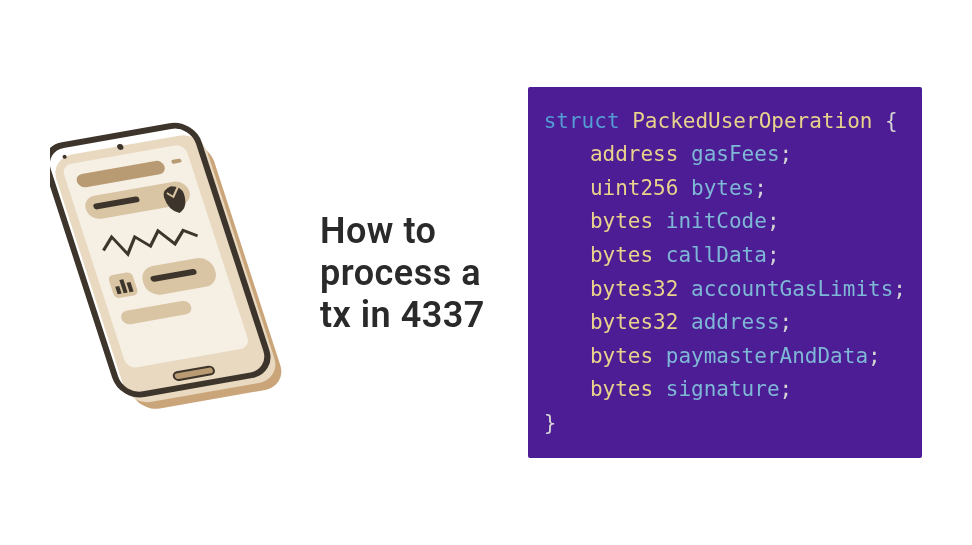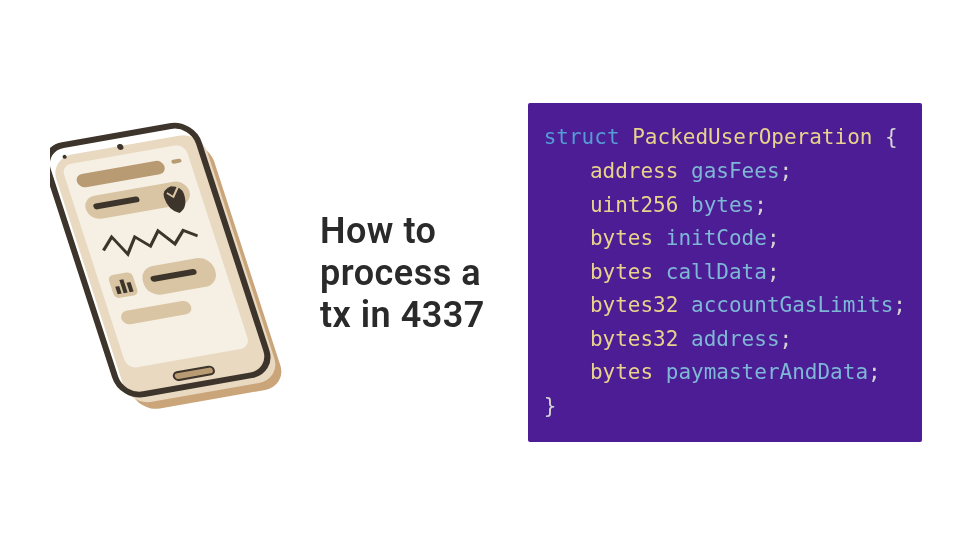--- a/index.html
+++ b/index.html
@@ -112,16 +112,17 @@
   <div class="code-block">
     <div class="code-line"><span class="kw">struct</span> <span class="name">PackedUserOperation</span> <span class="brace">{</span></div>
     <div id="fields-container">
         <div class="code-line indent"><span class="type">address</span> <span class="ident">gasFees</span><span class="semi">;</span></div>
         <div class="code-line indent"><span class="type">uint256</span> <span class="ident">bytes</span><span class="semi">;</span></div>
         <div class="code-line indent"><span class="type">bytes</span> <span class="ident">initCode</span><span class="semi">;</span></div>
         <div class="code-line indent"><span class="type">bytes</span> <span class="ident">callData</span><span class="semi">;</span></div>
         <div class="code-line indent"><span class="type">bytes32</span> <span class="ident">accountGasLimits</span><span class="semi">;</span></div>
         <div class="code-line indent"><span class="type">bytes32</span> <span class="ident">address</span><span class="semi">;</span></div>
         <div class="code-line indent"><span class="type">bytes</span> <span class="ident">paymasterAndData</span><span class="semi">;</span></div>
+        <div class="code-line indent"><span class="type">bytes</span> <span class="ident">signature</span><span class="semi">;</span></div>
       </div>
     <div class="code-line"><span class="brace">}</span></div>
   </div>
 </div>
 
 </body></html>

